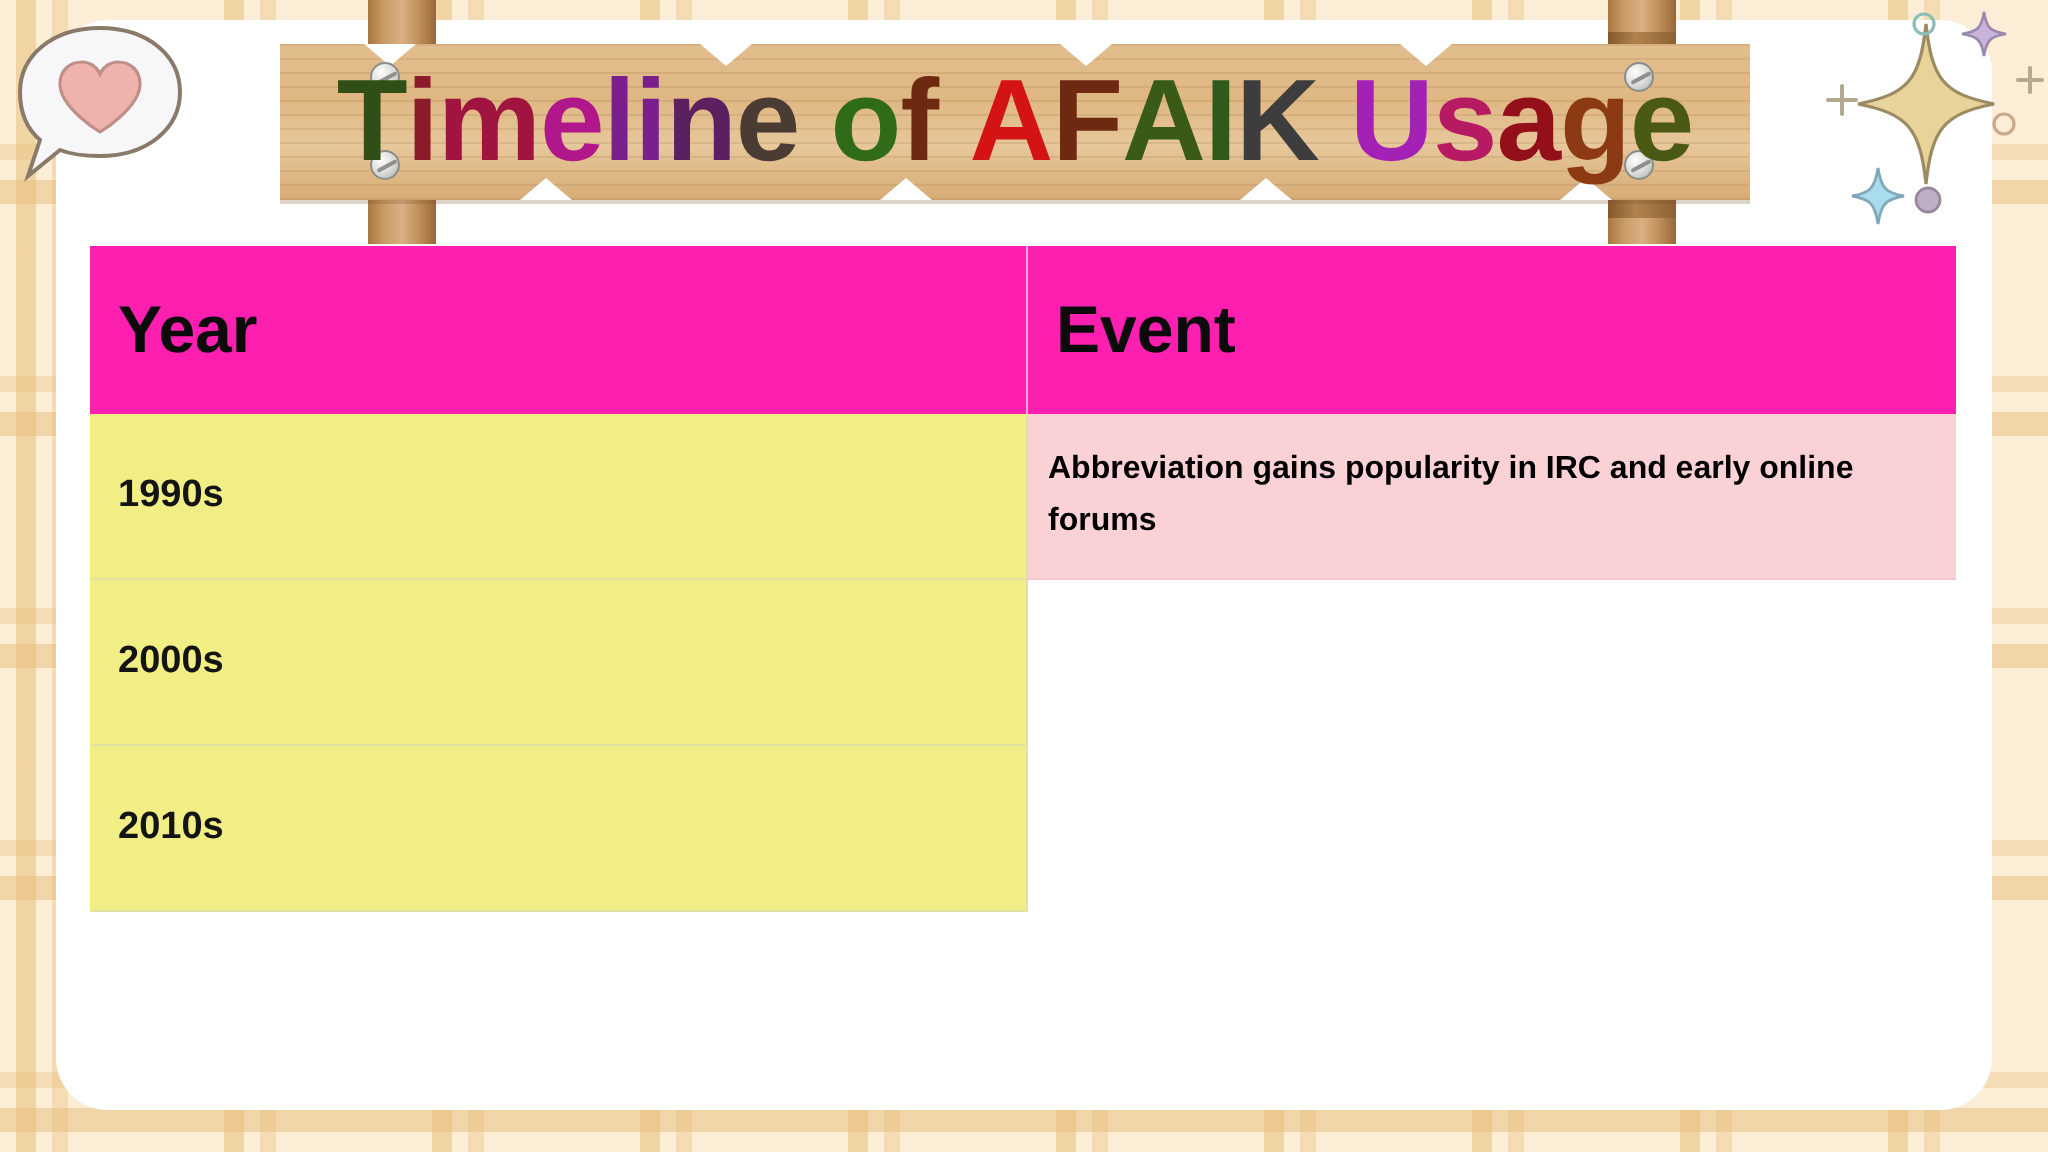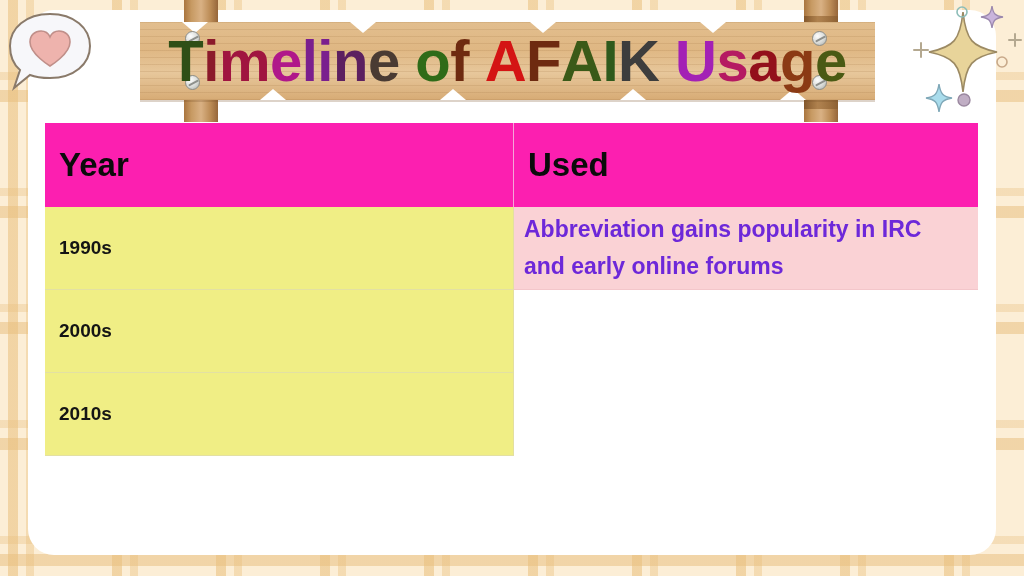--- a/index.html
+++ b/index.html
@@ -89,22 +89,22 @@
   }
   .hcell.year-col  { width:469px; border-right:1px solid #f5a6d8; }
   .hcell.event-col { width:464px; }
   .ycell {
     width:469px; background:#f0ee85; color:#141414;
     font-size:19px; font-weight:bold; display:flex; align-items:center;
     padding-left:14px; border-right:1px solid #e3dfa0; height:83px;
     border-bottom:1px solid #e3e0a3;
   }
   .ecell {
-    width:464px; background:#fad2d5; color:#6d28d9;
-    font-size:23px; font-weight:bold; line-height:1.62;
+    width:464px; background:#fad2d5; color:#000000;
+    font-size:16px; font-weight:bold; line-height:1.62;
     display:flex; align-items:center; padding:0 10px 0 10px; height:83px;
     border-bottom:1px solid #f3c6ca;
   }
   .trow:last-child .ycell, .trow:last-child .ecell { border-bottom:none; }
 </style>
 </head>
 <body>
 
 <div id="slide">
 
@@ -159,21 +159,21 @@
       <div class="screw" style="left:672px; top:9px;"></div>
       <div class="screw" style="left:672px; top:53px;"></div>
     </div>
 
     <div id="title"><span style="color: rgb(47, 79, 22);">T</span><span style="color: rgb(139, 26, 43);">i</span><span style="color: rgb(160, 20, 64);">m</span><span style="color: rgb(176, 23, 138);">e</span><span style="color: rgb(122, 31, 142);">l</span><span style="color: rgb(122, 31, 142);">i</span><span style="color: rgb(92, 32, 96);">n</span><span style="color: rgb(74, 59, 51);">e</span><span style="color: rgb(0, 0, 0);"> </span><span style="color: rgb(47, 107, 24);">o</span><span style="color: rgb(110, 42, 16);">f</span><span style="color: rgb(0, 0, 0);"> </span><span style="color: rgb(212, 20, 20);">A</span><span style="color: rgb(110, 42, 16);">F</span><span style="color: rgb(58, 90, 24);">A</span><span style="color: rgb(47, 90, 28);">I</span><span style="color: rgb(61, 61, 61);">K</span><span style="color: rgb(0, 0, 0);"> </span><span style="color: rgb(163, 33, 181);">U</span><span style="color: rgb(181, 26, 98);">s</span><span style="color: rgb(147, 16, 27);">a</span><span style="color: rgb(139, 58, 20);">g</span><span style="color: rgb(74, 90, 20);">e</span></div>
   </div>
 
   <div id="table">
     <div class="trow">
       <div class="hcell year-col">Year</div>
-      <div class="hcell event-col">Used</div>
+      <div class="hcell event-col">Event</div>
     </div>
 
     <div class="trow">
       <div class="ycell">1990s</div>
       <div class="ecell">Abbreviation gains popularity in IRC and early online forums</div>
     </div>
     <div class="trow">
       <div class="ycell">2000s</div>
     </div>
     <div class="trow">

